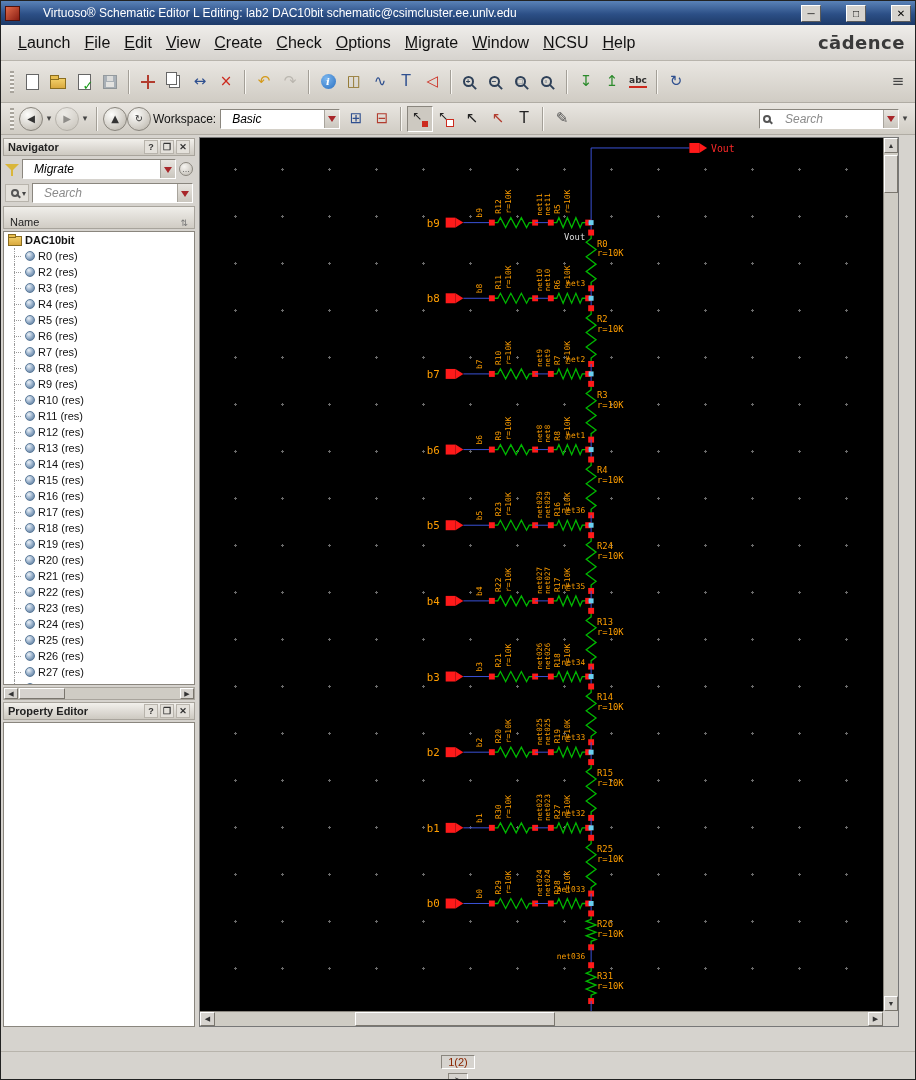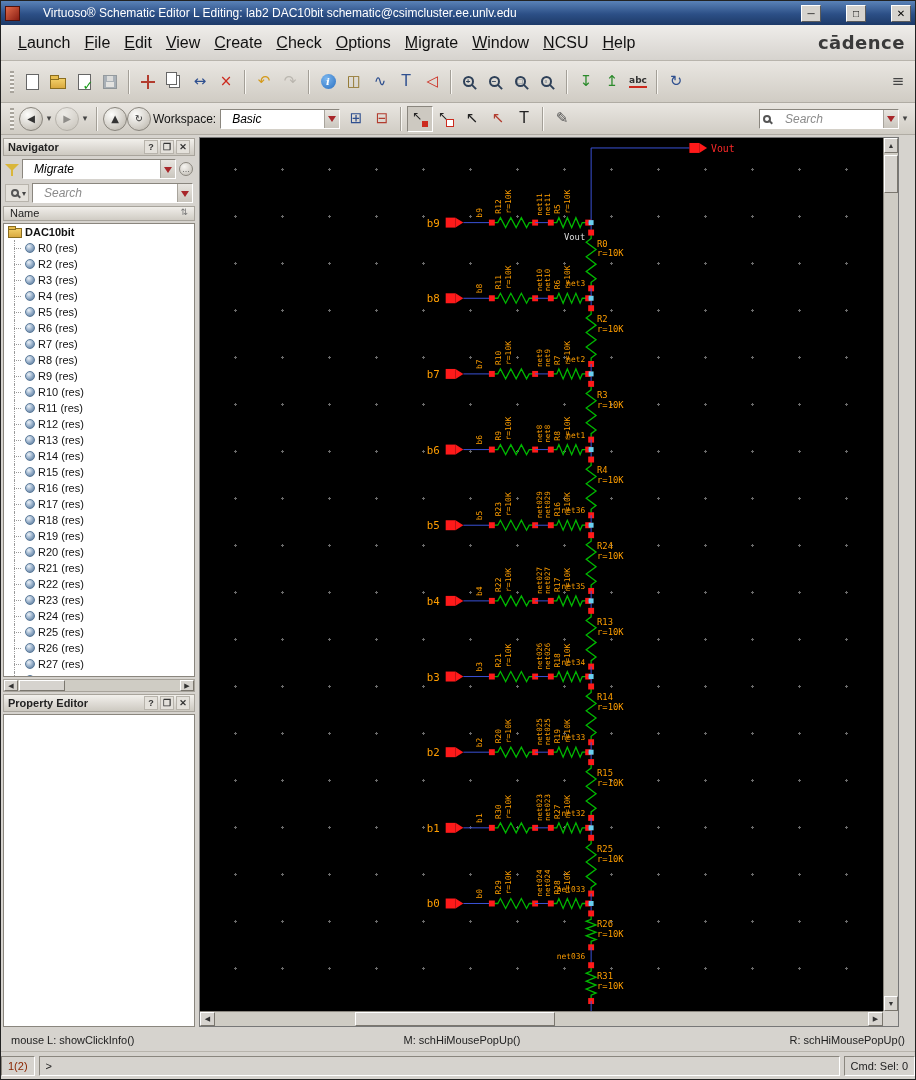--- a/index.html
+++ b/index.html
@@ -74,21 +74,21 @@
   .panel-hdr{height:18px;background:linear-gradient(180deg,#f2f0ec,#cdc9c1);border:1px solid #a8a49c;display:flex;align-items:center;padding:0 4px;font-size:11px;font-weight:bold;color:#222;flex:none;}
   .panel-hdr .sp{flex:1;}
   .hdr-btn{width:14px;height:14px;margin-left:2px;font-size:9px;display:flex;align-items:center;justify-content:center;border:1px solid #b8b4ac;background:#e4e1db;color:#333;flex:none;}
   .nav-row{display:flex;align-items:center;gap:3px;padding:1px 2px;flex:none;}
   .funnel{width:14px;height:13px;position:relative;flex:none;}
   .funnel::before{content:"";position:absolute;left:0;top:1px;border:7px solid transparent;border-top:7px solid #d9b63a;border-bottom:none;}
   .funnel::after{content:"";position:absolute;left:6px;top:7px;width:2px;height:6px;background:#d9b63a;}
   .dots-btn{width:14px;height:14px;border-radius:50%;background:radial-gradient(circle at 35% 30%,#f6f4f0,#bdb9b1);border:1px solid #8a867e;font-size:8px;display:flex;align-items:center;justify-content:center;color:#333;flex:none;}
   .magcaret{display:flex;align-items:center;border:1px solid #b8b4ac;background:#e4e1db;height:18px;padding:0 2px;flex:none;}
   .magcaret .c{font-size:8px;color:#444;}
-  .name-hdr{height:15px;background:linear-gradient(180deg,#f0eeea,#d0ccc4);border:1px solid #a8a49c;display:flex;align-items:flex-start;padding:0 6px;font-size:11px;color:#222;flex:none;}
+  .name-hdr{height:23px;background:linear-gradient(180deg,#f0eeea,#d0ccc4);border:1px solid #a8a49c;display:flex;align-items:flex-end;padding:0 6px;font-size:11px;color:#222;flex:none;}
   .name-hdr .sort{margin-left:auto;font-size:9px;color:#777;}
   .tree{height:454px;background:#fff;border:1px solid #8a867e;overflow:hidden;font-size:11px;flex:none;}
   .tree-row{height:16px;display:flex;align-items:center;gap:3px;padding-left:4px;white-space:nowrap;color:#111;}
   .tree-root{font-weight:bold;}
   .guide{width:14px;height:16px;position:relative;flex:none;}
   .guide::before{content:"";position:absolute;left:6px;top:0;bottom:0;border-left:1px dotted #9a9a9a;}
   .guide::after{content:"";position:absolute;left:6px;top:8px;width:7px;border-top:1px dotted #9a9a9a;}
   .sphere{width:10px;height:10px;border-radius:50%;background:radial-gradient(circle at 35% 30%,#eaf1f8,#8fa8c4 55%,#51708f);border:1px solid #5a7a9a;flex:none;}
   .folder-ic{width:14px;height:10px;background:linear-gradient(#f2cf68,#d9a93f);border:1px solid #8a6d1f;position:relative;flex:none;margin-top:2px;}
   .folder-ic::before{content:"";position:absolute;top:-3px;left:-1px;width:6px;height:2px;background:#e7bd4e;border:1px solid #8a6d1f;}
@@ -105,21 +105,21 @@
   #schem-area{position:absolute;left:0;top:0;right:15px;bottom:15px;background-color:#000;background-image:radial-gradient(circle,#6a6a6a 1px,transparent 1.4px);background-size:47px 47px;background-position:12px 8px;}
   #schem-area svg{position:absolute;inset:0;width:100%;height:100%;font-family:"DejaVu Sans Mono",monospace;}
   .sb-v{position:absolute;top:0;right:0;bottom:15px;width:15px;display:flex;flex-direction:column;background:#cfccc4;border-left:1px solid #8a867e;}
   .sb-v .sb-btn{width:100%;height:15px;}
   .sb-hc{position:absolute;left:0;right:15px;bottom:0;height:15px;display:flex;background:#cfccc4;border-top:1px solid #8a867e;}
   .sb-hc .sb-btn{width:15px;height:100%;}
   .sb-corner{position:absolute;right:0;bottom:0;width:15px;height:15px;background:#d6d3ce;}
 
   
   #status1{position:absolute;left:0;right:0;bottom:28px;height:22px;display:flex;align-items:center;justify-content:space-between;padding:0 10px;font-size:11px;color:#222;background:#d6d3ce;}
-  #status2{position:absolute;left:0;right:0;bottom:0;height:28px;background:#d6d3ce;border-top:1px solid #b8b4ac;display:flex;align-items:center;padding:3px 0;gap:4px;}
+  #status2{position:absolute;left:0;right:0;bottom:0;height:28px;background:#d6d3ce;border-top:1px solid #b8b4ac;display:flex;align-items:center;padding:3px 13px;gap:4px;flex-direction:column;}
   .cell{height:20px;border:1px solid;border-color:#8a867e #fff #fff #8a867e;display:flex;align-items:center;padding:0 6px;font-size:11px;color:#222;background:#d6d3ce;}
   #prompt-cell{flex:1;}
   #prompt-counter{color:#8b2500;}
 </style>
 </head>
 <body>
 
 <div id="win">
 
   <div class="titlebar">
@@ -794,24 +794,19 @@
     <div class="sb-hc">
       <span class="sb-btn">◀</span>
       <span class="sb-track">
           <span class="sb-thumb" style="top:0;bottom:0;left:140px;width:200px;"></span>
         </span>
       <span class="sb-btn">▶</span>
     </div>
     <div class="sb-corner"></div>
   </div>
 
-  <div id="status1">
-    <span>mouse L: showClickInfo()</span>
-    <span>M: schHiMousePopUp()</span>
-    <span>R: schHiMousePopUp()</span>
-  </div>
   <div id="status2">
     <span class="cell" id="prompt-counter">1(2)</span>
     <span class="cell" id="prompt-cell">&gt;</span>
     <span class="cell">Cmd: Sel: 0</span>
   </div>
 
 </div>
 
 </body></html>

